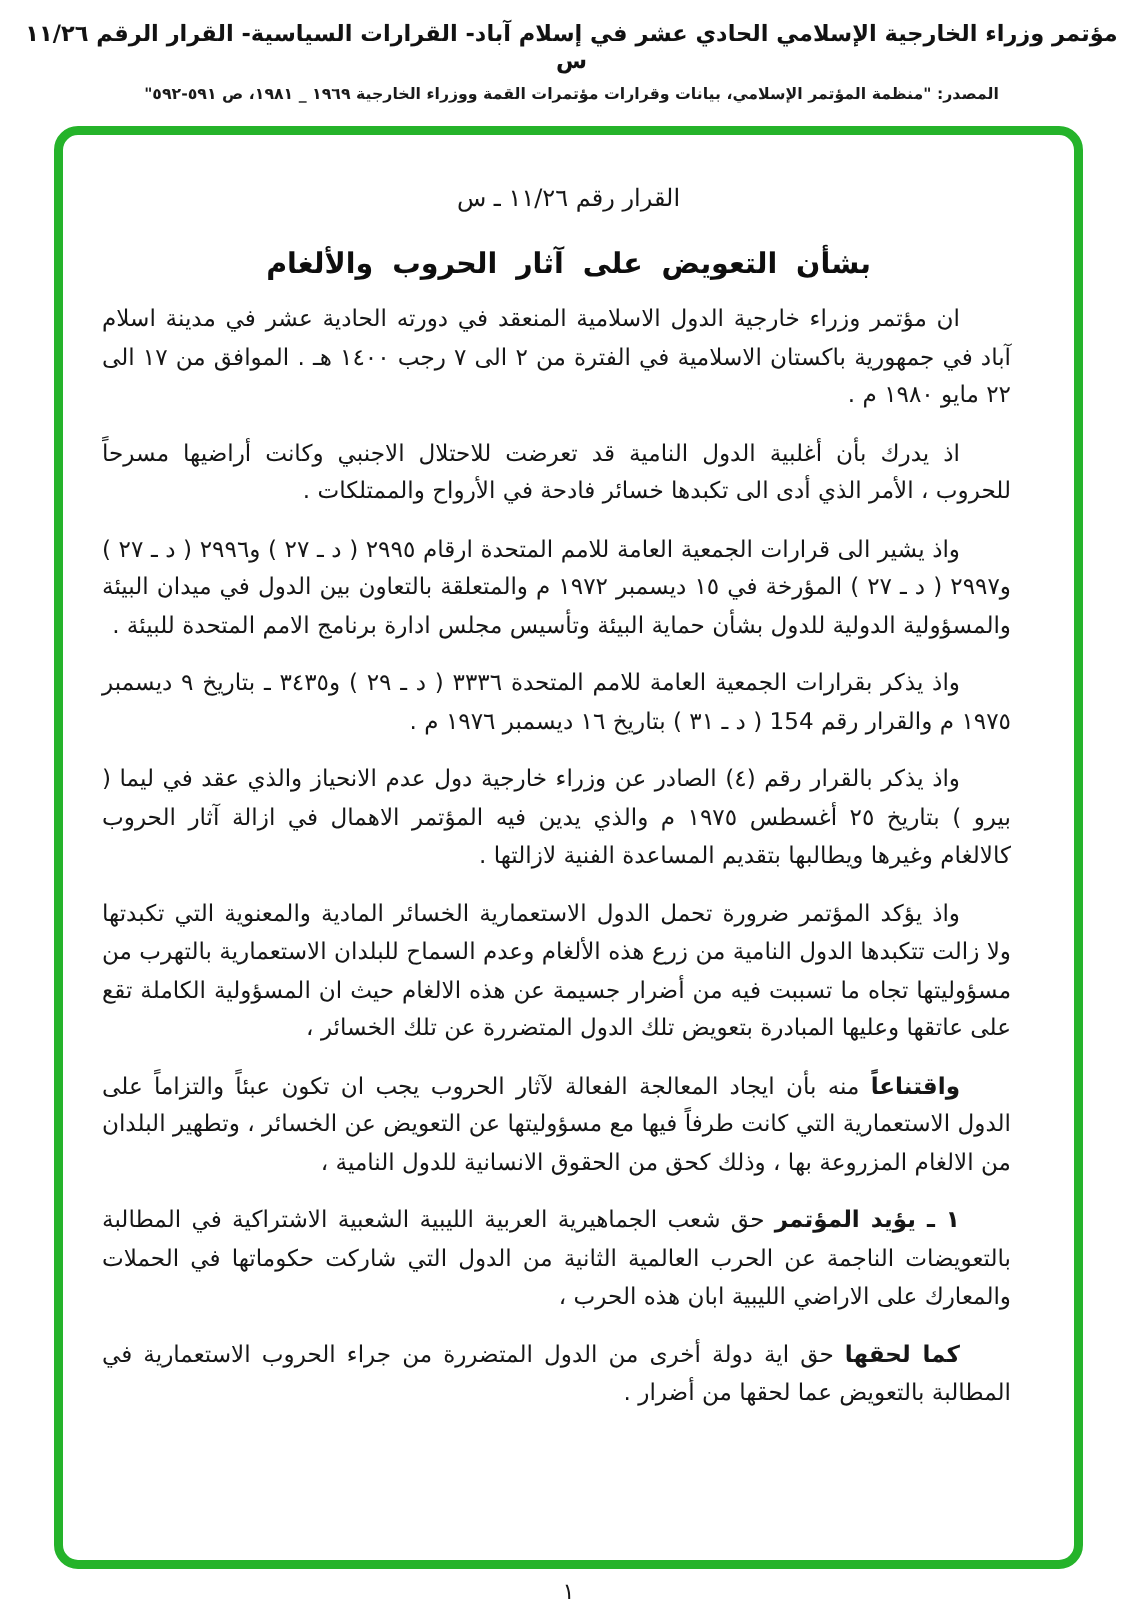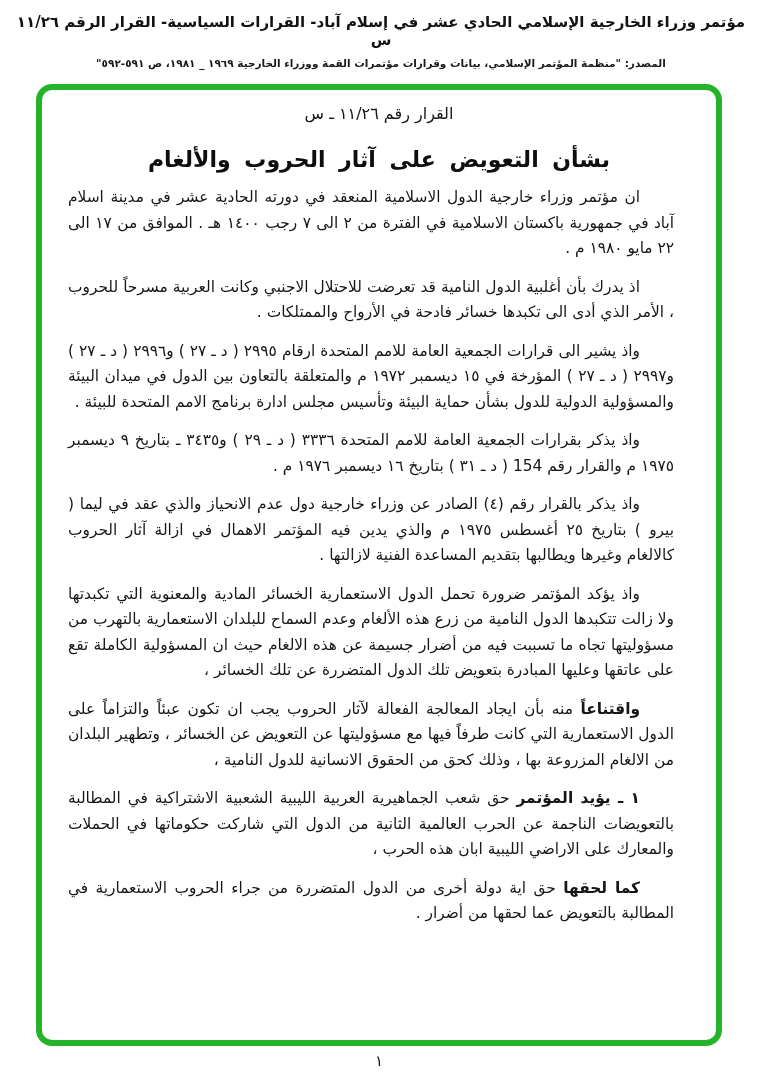--- a/index.html
+++ b/index.html
@@ -29,34 +29,34 @@
     font-weight: bold;
     color: #1a1a1a;
   }
   .doc-box {
     position: absolute;
     left: 36px; top: 84px;
     width: 686px; height: 962px;
     box-sizing: border-box;
     border: 6px solid #25b32a;
     border-radius: 16px;
-    padding: 6px 26px 8px 26px;
+    padding: 24px 26px 8px 26px;
     direction: rtl;
     background: #ffffff;
     overflow: hidden;
   }
   .res-line {
     text-align: center;
     font-size: 16px;
     margin: 8px 0 0 0;
     color: #161616;
   }
   .doc-title {
     text-align: center;
-    font-size: 22px;
+    font-size: 19px;
     font-weight: bold;
     word-spacing: 6px;
     margin: 24px 0 6px 0;
     color: #0e0e0e;
   }
   .doc-body { display: block; }
   .body-paragraph {
     font-size: 15.4px;
     line-height: 25.5px;
     text-align: justify;
@@ -81,21 +81,21 @@
   <header class="page-header">
     <div class="header-line1">مؤتمر وزراء الخارجية الإسلامي الحادي عشر في إسلام آباد- القرارات السياسية- القرار الرقم ١١/٢٦ س</div>
     <div class="header-line2">المصدر: "منظمة المؤتمر الإسلامي، بيانات وقرارات مؤتمرات القمة ووزراء الخارجية ١٩٦٩ _ ١٩٨١، ص ٥٩١-٥٩٢"</div>
   </header>
 
   <main class="doc-box" style="border-color: rgb(37, 179, 42);">
     <div class="res-line">القرار رقم ١١/٢٦ ـ س</div>
     <h1 class="doc-title">بشأن التعويض على آثار الحروب والألغام</h1>
     <section class="doc-body">
         <p class="body-paragraph">ان مؤتمر وزراء خارجية الدول الاسلامية المنعقد في دورته الحادية عشر في مدينة اسلام آباد في جمهورية باكستان الاسلامية في الفترة من ٢ الى ٧ رجب ١٤٠٠ هـ . الموافق من ١٧ الى ٢٢ مايو ١٩٨٠ م .</p>
-        <p class="body-paragraph">اذ يدرك بأن أغلبية الدول النامية قد تعرضت للاحتلال الاجنبي وكانت العربية مسرحاً للحروب ، الأمر الذي أدى الى تكبدها خسائر فادحة في الأرواح والممتلكات .</p>
+        <p class="body-paragraph">اذ يدرك بأن أغلبية الدول النامية قد تعرضت للاحتلال الاجنبي وكانت أراضيها مسرحاً للحروب ، الأمر الذي أدى الى تكبدها خسائر فادحة في الأرواح والممتلكات .</p>
         <p class="body-paragraph">واذ يشير الى قرارات الجمعية العامة للامم المتحدة ارقام ٢٩٩٥ ( د ـ ٢٧ ) و٢٩٩٦ ( د ـ ٢٧ ) و٢٩٩٧ ( د ـ ٢٧ ) المؤرخة في ١٥ ديسمبر ١٩٧٢ م والمتعلقة بالتعاون بين الدول في ميدان البيئة والمسؤولية الدولية للدول بشأن حماية البيئة وتأسيس مجلس ادارة برنامج الامم المتحدة للبيئة .</p>
         <p class="body-paragraph">واذ يذكر بقرارات الجمعية العامة للامم المتحدة ٣٣٣٦ ( د ـ ٢٩ ) و٣٤٣٥ ـ بتاريخ ٩ ديسمبر ١٩٧٥ م والقرار رقم 154 ( د ـ ٣١ ) بتاريخ ١٦ ديسمبر ١٩٧٦ م .</p>
         <p class="body-paragraph">واذ يذكر بالقرار رقم (٤) الصادر عن وزراء خارجية دول عدم الانحياز والذي عقد في ليما ( بيرو ) بتاريخ ٢٥ أغسطس ١٩٧٥ م والذي يدين فيه المؤتمر الاهمال في ازالة آثار الحروب كالالغام وغيرها ويطالبها بتقديم المساعدة الفنية لازالتها .</p>
         <p class="body-paragraph">واذ يؤكد المؤتمر ضرورة تحمل الدول الاستعمارية الخسائر المادية والمعنوية التي تكبدتها ولا زالت تتكبدها الدول النامية من زرع هذه الألغام وعدم السماح للبلدان الاستعمارية بالتهرب من مسؤوليتها تجاه ما تسببت فيه من أضرار جسيمة عن هذه الالغام حيث ان المسؤولية الكاملة تقع على عاتقها وعليها المبادرة بتعويض تلك الدول المتضررة عن تلك الخسائر ،</p>
         <p class="body-paragraph"><b>واقتناعاً</b> منه بأن ايجاد المعالجة الفعالة لآثار الحروب يجب ان تكون عبئاً والتزاماً على الدول الاستعمارية التي كانت طرفاً فيها مع مسؤوليتها عن التعويض عن الخسائر ، وتطهير البلدان من الالغام المزروعة بها ، وذلك كحق من الحقوق الانسانية للدول النامية ،</p>
         <p class="body-paragraph"><b>١ ـ يؤيد المؤتمر</b> حق شعب الجماهيرية العربية الليبية الشعبية الاشتراكية في المطالبة بالتعويضات الناجمة عن الحرب العالمية الثانية من الدول التي شاركت حكوماتها في الحملات والمعارك على الاراضي الليبية ابان هذه الحرب ،</p>
         <p class="body-paragraph"><b>كما لحقها</b> حق اية دولة أخرى من الدول المتضررة من جراء الحروب الاستعمارية في المطالبة بالتعويض عما لحقها من أضرار .</p>
       </section>
   </main>
 

